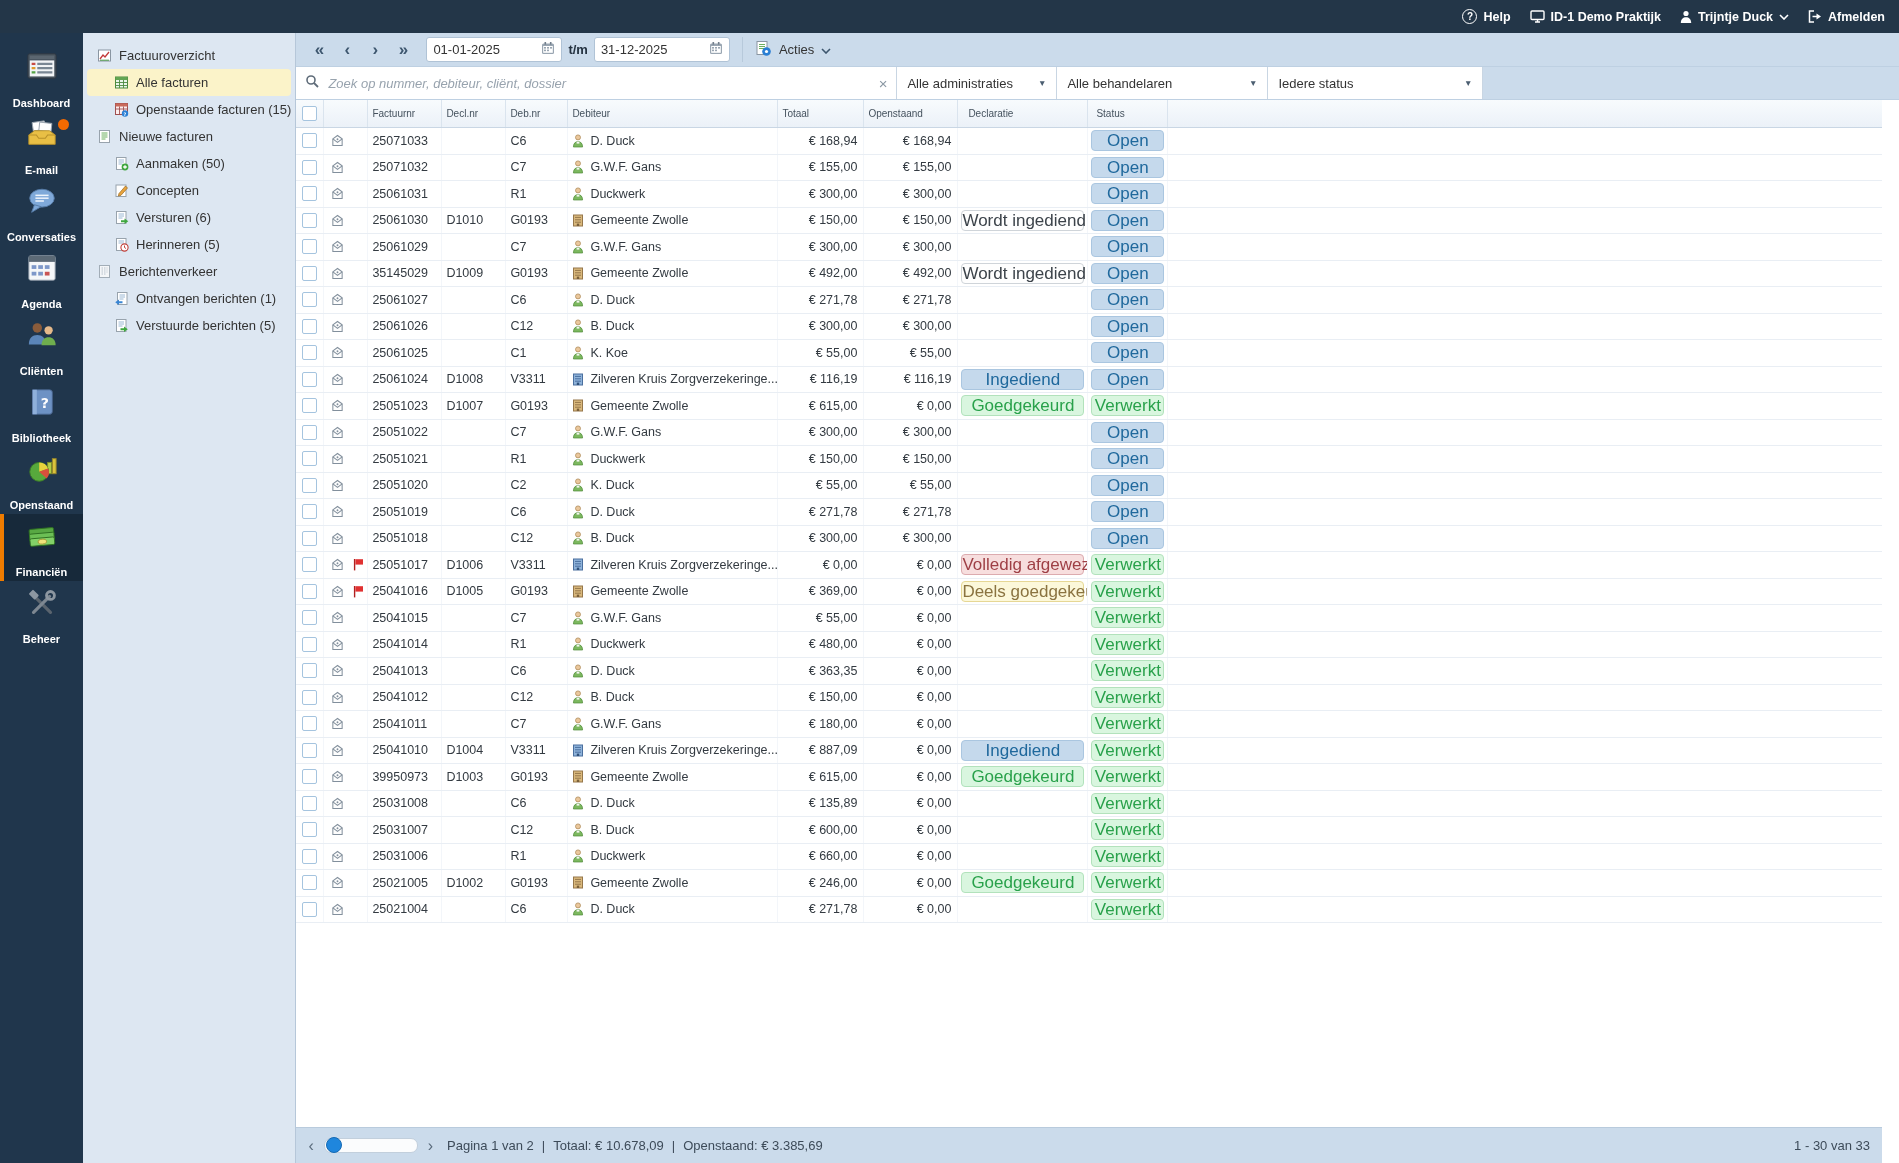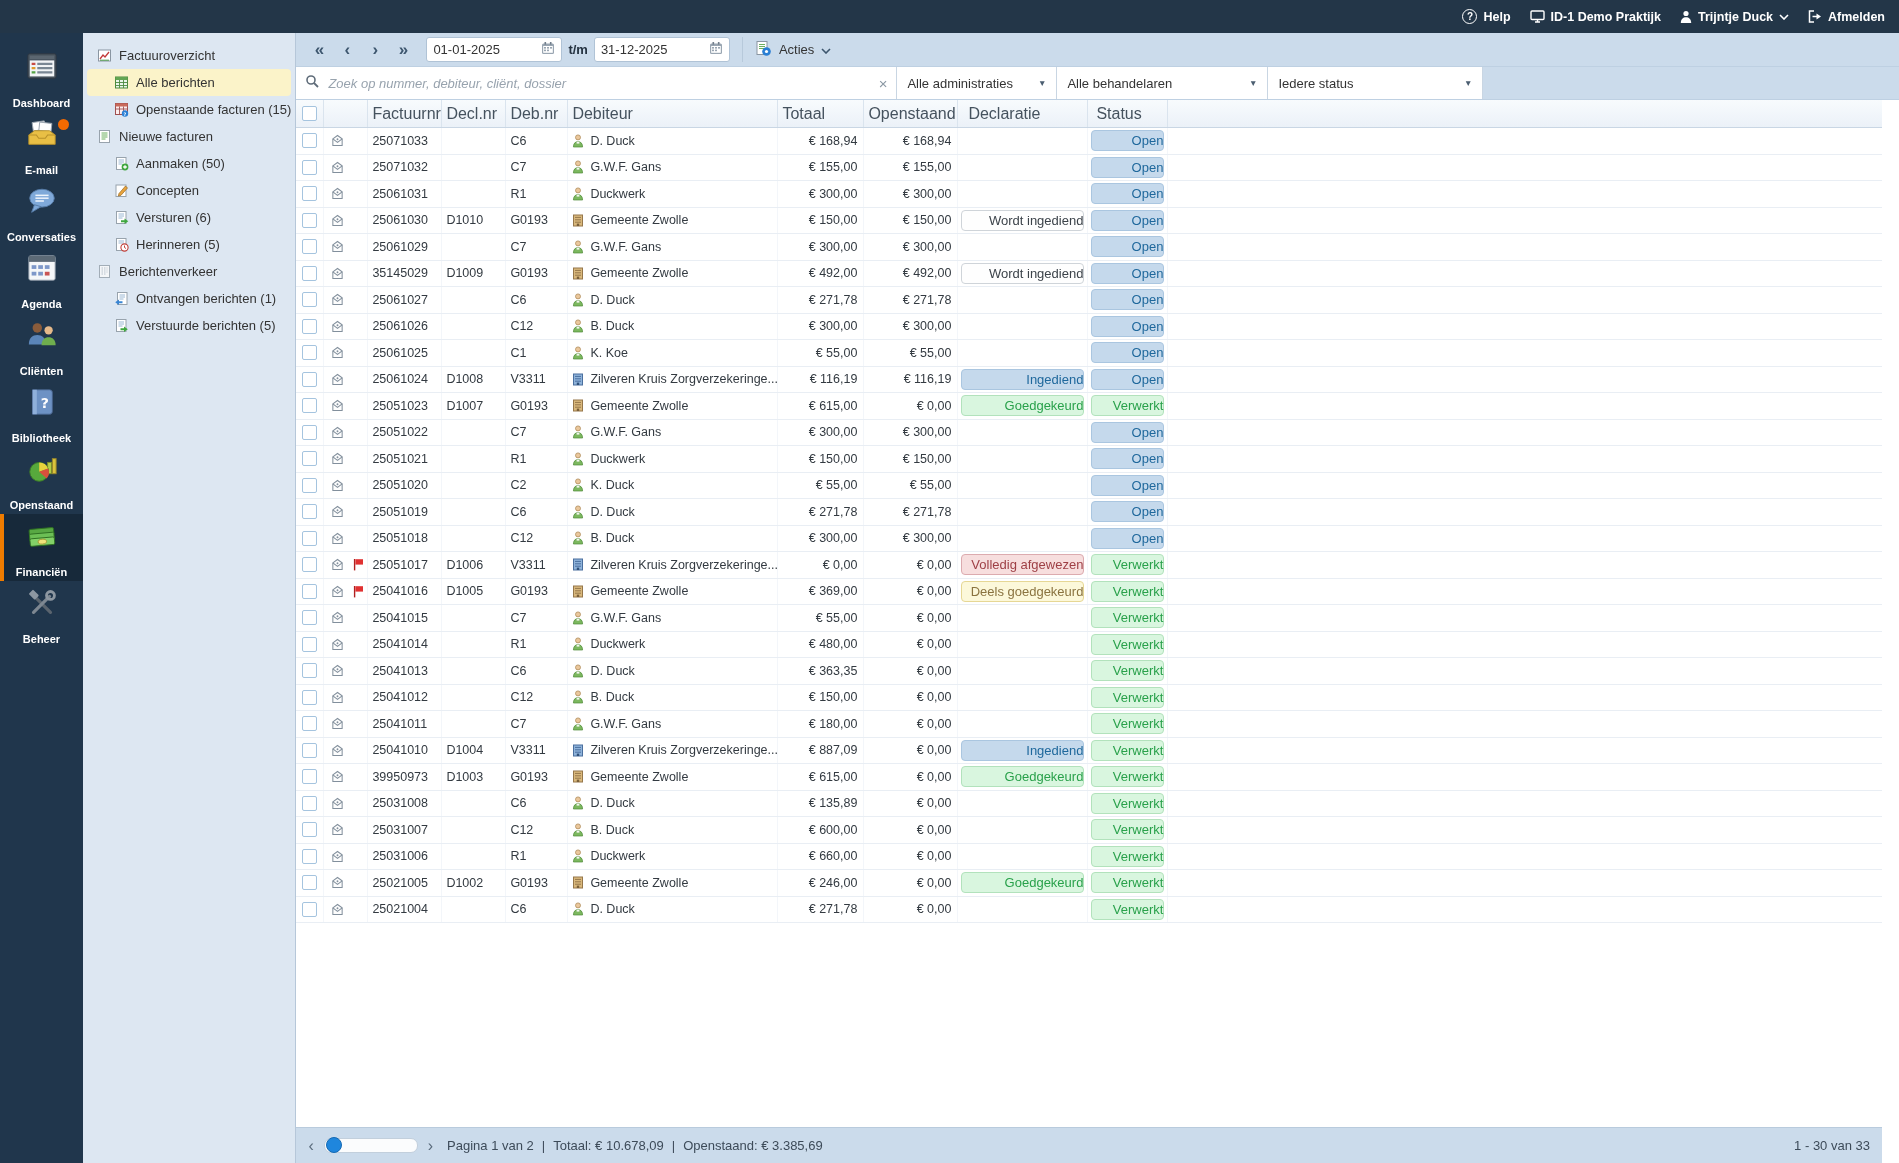--- a/index.html
+++ b/index.html
@@ -63,21 +63,21 @@
     padding:0 10px;box-sizing:border-box;color:#333;font-size:13px;}
   .fsel .arrow{margin-left:auto;font-size:8.5px;color:#4a5d70;padding-left:8px;}
   .fsel.administrations{width:160px;}
   .fsel.practitioners{width:211px;}
   .fsel.status{width:215px;}
   .filterbar .spacer{flex:1;}
 
   
   .tablewrap{flex:1;display:flex;flex-direction:column;margin-right:17px;min-height:0;overflow:hidden;}
   .thead{flex:0 0 27px;background:linear-gradient(#f8fbfd,#ebf1f8);border-bottom:1px solid #c9d6e4;
-    display:flex;font-size:16px;color:#45525e;}
+    display:flex;font-size:10px;color:#45525e;}
   .th{display:flex;align-items:center;padding-left:4px;border-right:1px solid #dae4ee;box-sizing:border-box;}
   .th.filler{flex:1;border-right:none;}
   .h-check{width:28px;justify-content:center;padding-left:0;}
   .h-icon{width:44px;}
   .h-fact{width:74px;}
   .h-decl{width:64px;}
   .h-debnr{width:62px;}
   .h-debiteur{width:210px;}
   .h-tot{width:86px;}
   .h-open{width:94px;}
@@ -95,21 +95,21 @@
   .c-fact{width:74px;}
   .c-decl{width:64px;}
   .c-debnr{width:62px;}
   .c-debiteur{width:210px;}
   .deb-ic{margin-right:6px;display:flex;flex:0 0 auto;}
   .c-tot{width:86px;}
   .c-open{width:94px;}
   .num{justify-content:flex-end;padding-right:6px;}
   .c-declaratie{width:130px;padding:2px 3px;}
   .c-status{width:80px;padding:2px 3px;}
-  .badge{display:block;width:100%;text-align:right;border-radius:4px;font-size:13px;
+  .badge{display:block;width:100%;text-align:center;border-radius:4px;font-size:17px;
     height:21px;line-height:19px;box-sizing:border-box;border:1px solid transparent;}
   .b-open,.b-submitted{background:#c5d9ec;border-color:#aac6e0;color:#1f689c;}
   .b-verwerkt,.b-approved{background:#d9f6df;border-color:#b2e2bc;color:#29a14b;}
   .b-pending{background:#fefefe;border-color:#cfd4d9;color:#3c434a;}
   .b-rejected{background:#f7dede;border-color:#dcabaf;color:#9e3f45;}
   .b-partial{background:#fcf8da;border-color:#e6d795;color:#8a7340;}
 
   
   .statusbar{flex:0 0 35px;background:#cbdbeb;border-top:1px solid #b9cbdd;display:flex;
     align-items:center;padding:0 12px;gap:10px;font-size:13px;color:#3d4b59;margin-right:17px;}
@@ -300,21 +300,21 @@
           <span class="tree-label">Factuuroverzicht</span>
         </div>
         <div class="tree-item child selected">
           <span class="tree-ic">
             <svg width="15" height="15" viewBox="0 0 15 15">
               <rect x="1.5" y="2" width="12" height="11" fill="#eaf5ea" stroke="#4c8a3f"></rect>
               <rect x="1.5" y="2" width="12" height="3" fill="#63a552"></rect>
               <path d="M1.5 7.5 H13.5 M1.5 10.5 H13.5 M5.5 5 V13 M9.5 5 V13" stroke="#4c8a3f" stroke-width="0.9"></path>
             </svg>
           </span>
-          <span class="tree-label">Alle berichten</span>
+          <span class="tree-label">Alle facturen</span>
         </div>
         <div class="tree-item child">
           <span class="tree-ic">
             <svg width="15" height="15" viewBox="0 0 15 15">
               <rect x="1.5" y="1.5" width="12" height="11" fill="#fdeeee" stroke="#a05050"></rect>
               <rect x="1.5" y="1.5" width="12" height="3" fill="#c96a5a"></rect>
               <path d="M1.5 7 H13.5 M5.5 4.5 V12.5 M9.5 4.5 V12.5" stroke="#a05050" stroke-width="0.9"></path>
               <circle cx="11" cy="11.5" r="3.2" fill="#2a7fd4"></circle>
               <text x="11" y="13.5" font-size="4.8" font-family="DejaVu Sans, sans-serif" fill="#fff" text-anchor="middle" font-weight="bold">?</text>
             </svg>

